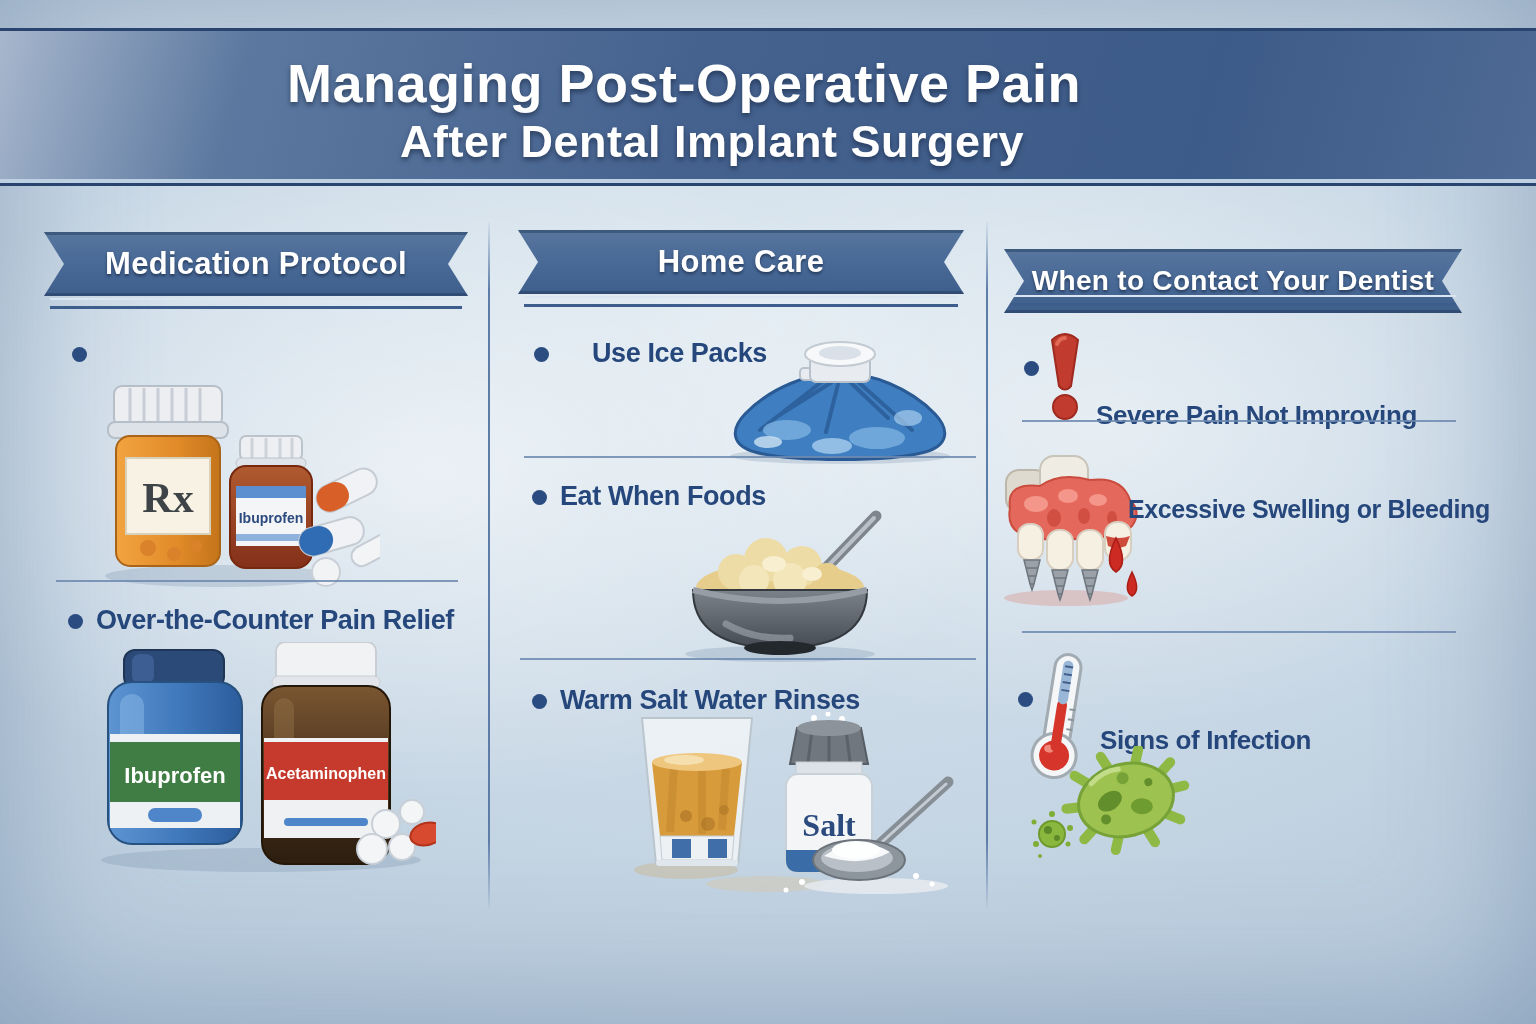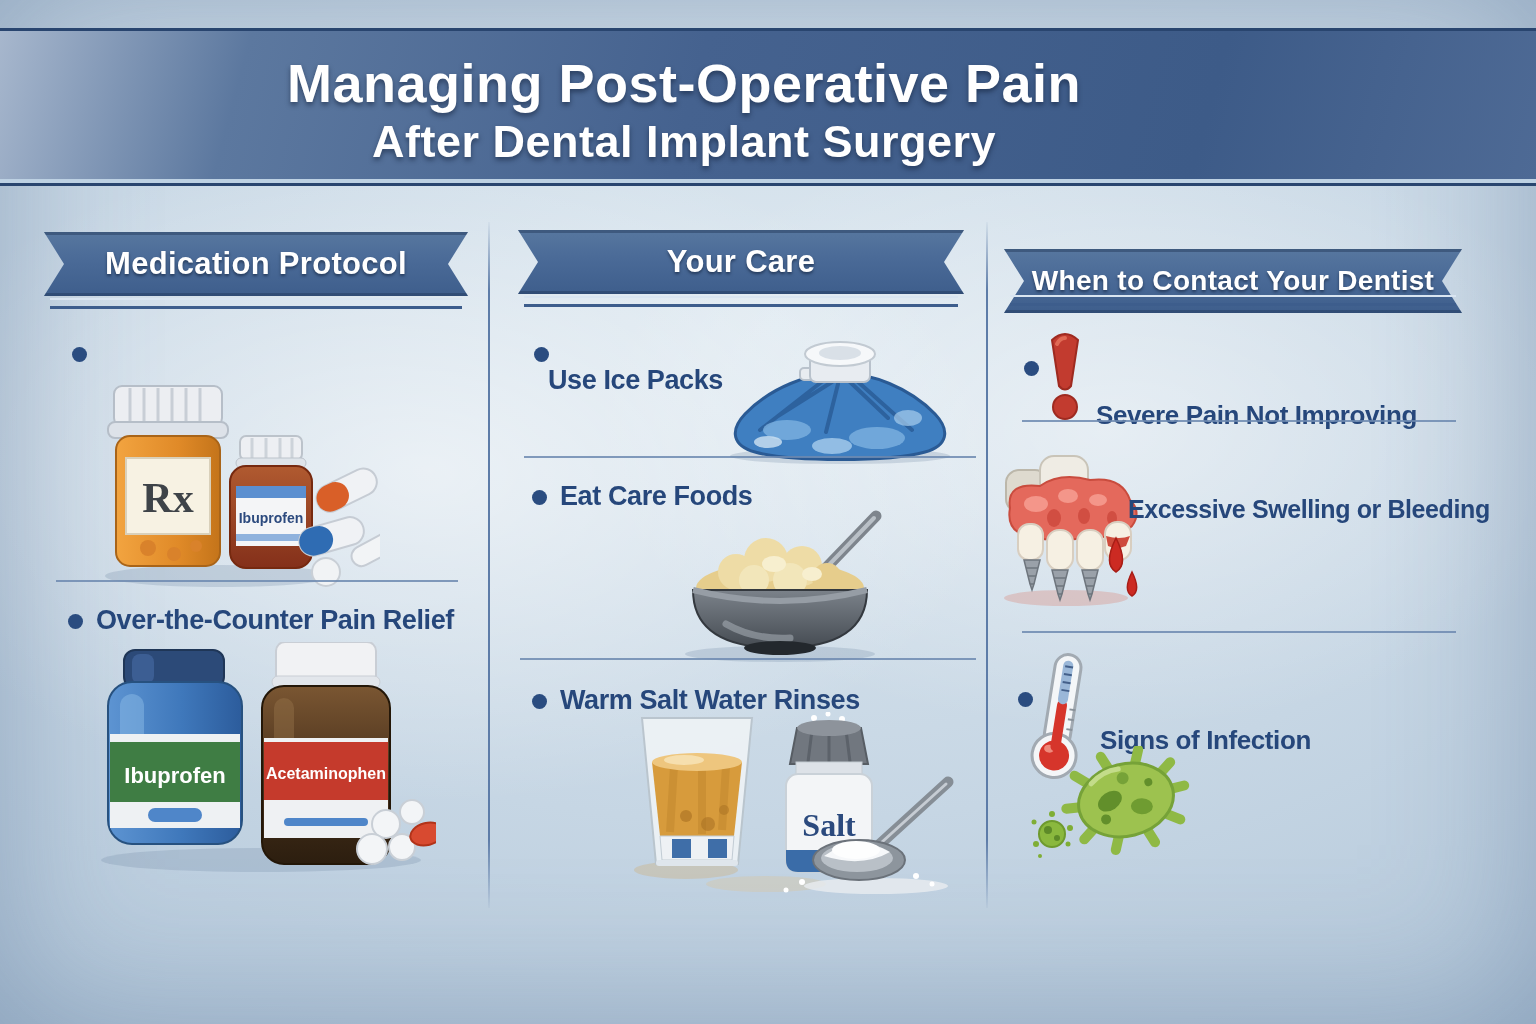--- a/index.html
+++ b/index.html
@@ -16,21 +16,21 @@
     position:absolute;left:0;top:28px;width:1536px;height:152px;
     background:linear-gradient(105deg,#a7b7cd 0%,#5c789f 16%,#45628f 45%,#3d5b88 78%,#4e6a95 100%);
     border-top:3px solid #29456f;border-bottom:3px solid #29456f;
   }
   .banner::after{content:"";position:absolute;left:0;bottom:0;width:100%;height:4px;background:#bdd1e3;}
   .title1,.title2{
     position:absolute;left:0;width:1368px;text-align:center;color:#fff;font-weight:700;
     text-shadow:0 3px 5px rgba(10,22,44,.5);letter-spacing:.5px;
   }
   .title1{top:52px;font-size:54px;}
-  .title2{top:116px;font-size:45px;}
+  .title2{top:116px;font-size:45px;padding-left:28px;}
   .ribbon{
     position:absolute;height:64px;display:flex;align-items:center;justify-content:center;
     background:linear-gradient(180deg,#57779f 0%,#4a6a97 45%,#3e5e8c 100%);
     clip-path:polygon(0 0,100% 0,calc(100% - 20px) 50%,100% 100%,0 100%,20px 50%);
     box-shadow:inset 0 3px 0 rgba(18,38,66,.35), inset 0 -3px 0 rgba(18,38,66,.3);
   }
   .ribbon-text{color:#fff;font-weight:700;text-shadow:0 2px 3px rgba(10,22,44,.55);letter-spacing:.3px;}
   .underline{position:absolute;height:6px;border-top:2px solid #d9e5f1;border-bottom:3px solid #3d5d8c;}
   .vline{position:absolute;width:2px;background:linear-gradient(180deg,rgba(93,124,168,.05),#5d7ca8 10%,#5d7ca8 90%,rgba(93,124,168,.05));}
   .hline{position:absolute;height:2px;background:#6d89b0;opacity:.85;}
@@ -52,21 +52,21 @@
 
   <div class="vline" style="left:488px;top:222px;height:686px;"></div>
   <div class="vline" style="left:986px;top:222px;height:686px;"></div>
 
   <div class="ribbon" style="left:44px;top:232px;width:424px;">
     <span class="ribbon-text" style="font-size:31px;">Medication Protocol</span>
   </div>
   <div class="underline" style="left:50px;top:298px;width:412px;"></div>
 
   <div class="ribbon" style="left:518px;top:230px;width:446px;">
-    <span class="ribbon-text" style="font-size:31px;">Your Care</span>
+    <span class="ribbon-text" style="font-size:31px;">Home Care</span>
   </div>
   <div class="underline" style="left:524px;top:296px;width:434px;"></div>
 
   <div class="ribbon" style="left:1004px;top:229px;width:458px;margin-top:20px;">
     <span class="ribbon-text" style="font-size:28px;">When to Contact Your Dentist</span>
   </div>
   <div class="underline" style="left:1010px;top:295px;width:446px;"></div>
 
   <div class="dot" style="left:72px;top:347px;"></div>
 
@@ -156,41 +156,41 @@
     <rect x="198" y="176" width="84" height="8" rx="4" fill="#4f86c9"></rect>
 
     <circle cx="300" cy="182" r="14" fill="#f3f5f7" stroke="#c9cfd6" stroke-width="2"></circle>
     <circle cx="326" cy="170" r="12" fill="#f3f5f7" stroke="#c9cfd6" stroke-width="2"></circle>
     <circle cx="286" cy="207" r="15" fill="#f3f5f7" stroke="#c9cfd6" stroke-width="2"></circle>
     <circle cx="316" cy="205" r="13" fill="#f3f5f7" stroke="#c9cfd6" stroke-width="2"></circle>
     <ellipse cx="341" cy="192" rx="17" ry="11" transform="rotate(-14 341 192)" fill="#d84a30" stroke="#b23319" stroke-width="2"></ellipse>
   </svg>
 
   <div class="dot" style="left:534px;top:347px;"></div>
-  <div class="item-label" style="left:548px;top:338px;margin-top:27px;">Use Ice Packs</div>
+  <div class="item-label" style="left:592px;top:338px;">Use Ice Packs</div>
 
   <svg class="art" style="left:712px;top:334px;" width="256" height="132" viewBox="0 0 256 132">
     <ellipse cx="128" cy="122" rx="110" ry="8" fill="#6e87a5" opacity=".25"></ellipse>
     <path d="M128 40 C98 38 58 54 33 80 C17 97 21 112 43 118 C78 128 178 128 213 118 C235 112 239 97 223 80 C198 54 158 38 128 40 Z" fill="#3f7fc1" stroke="#2a5a94" stroke-width="3"></path>
     <path d="M120 48 L66 82 M126 50 L114 98 M138 48 L176 84 M112 46 L48 96 M144 46 L200 96" stroke="#2d629e" stroke-width="4" fill="none" stroke-linecap="round"></path>
     <ellipse cx="75" cy="96" rx="24" ry="10" fill="#7db1e0" opacity=".8"></ellipse>
     <ellipse cx="165" cy="104" rx="28" ry="11" fill="#7db1e0" opacity=".8"></ellipse>
     <ellipse cx="120" cy="112" rx="20" ry="8" fill="#a8cdec" opacity=".8"></ellipse>
     <ellipse cx="196" cy="84" rx="14" ry="8" fill="#a8cdec" opacity=".7"></ellipse>
     <ellipse cx="56" cy="108" rx="14" ry="6" fill="#cfe3f2" opacity=".8"></ellipse>
     <rect x="88" y="34" width="14" height="12" rx="4" fill="#e8ecf1" stroke="#b9c2cc" stroke-width="2"></rect>
     <rect x="98" y="20" width="60" height="28" rx="6" fill="#e8ecf1" stroke="#b9c2cc" stroke-width="2"></rect>
     <ellipse cx="128" cy="20" rx="35" ry="12" fill="#f6f8fa" stroke="#c2cad2" stroke-width="2"></ellipse>
     <ellipse cx="128" cy="19" rx="21" ry="7" fill="#d9e0e7"></ellipse>
   </svg>
 
   <div class="hline" style="left:524px;top:456px;width:452px;"></div>
 
   <div class="dot" style="left:532px;top:490px;"></div>
-  <div class="item-label" style="left:560px;top:481px;">Eat Care Foods</div>
+  <div class="item-label" style="left:560px;top:481px;">Eat When Foods</div>
 
   <svg class="art" style="left:664px;top:508px;" width="232" height="156" viewBox="0 0 232 156">
     <defs>
       <linearGradient id="gBo" x1="0" y1="0" x2="0" y2="1">
           <stop offset="0" stop-color="#7b828a"></stop>
           <stop offset="1" stop-color="#454b52"></stop>
         </linearGradient>
     </defs>
     <ellipse cx="116" cy="146" rx="95" ry="8" fill="#6e87a5" opacity=".25"></ellipse>
     <path d="M212 8 L160 62" stroke="#7e858d" stroke-width="11" stroke-linecap="round"></path>

